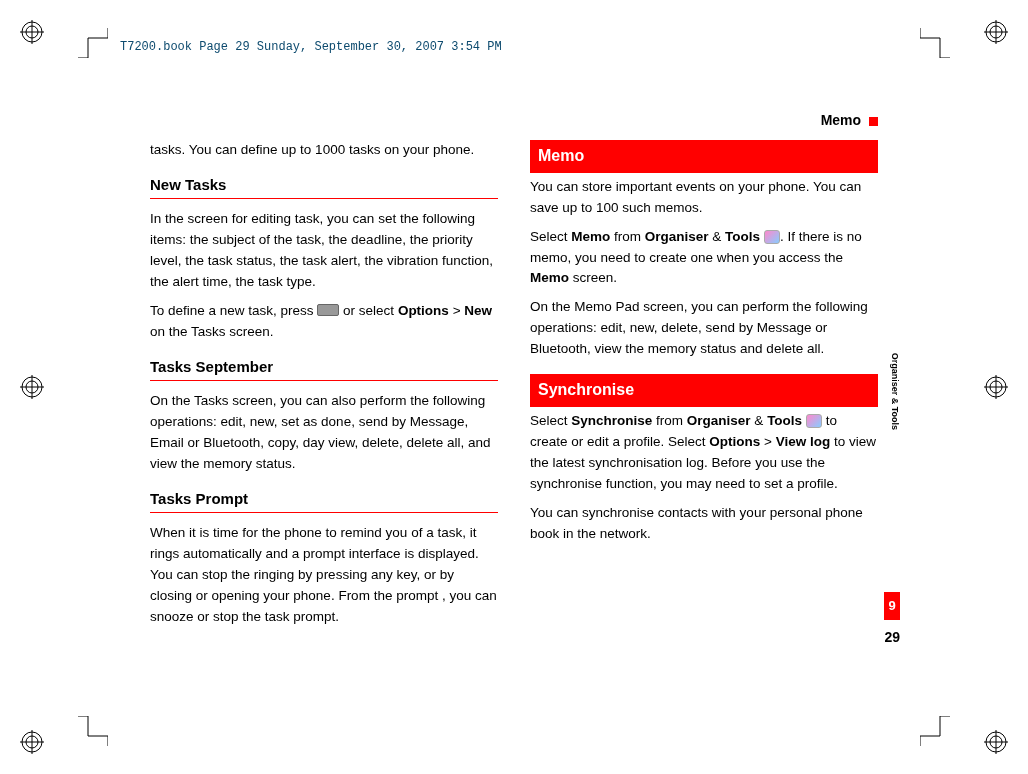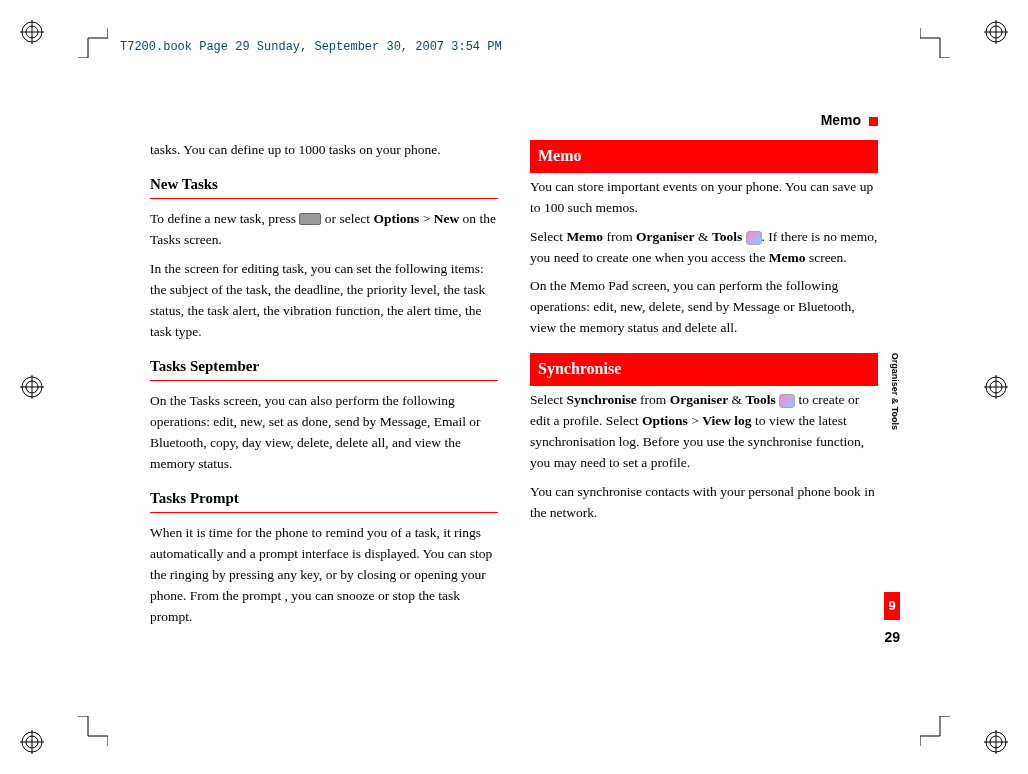--- a/index.html
+++ b/index.html
@@ -62,21 +62,20 @@
       top: 140px;
       left: 150px;
       right: 150px;
       display: flex;
       gap: 32px;
     }
     .col {
       flex: 1;
       font-size: 13.5px;
       line-height: 1.55;
-      font-family: Liberation Serif, serif;
     }
     .para { margin-bottom: 8px; }
     .h3 {
       font-weight: bold;
       font-size: 15px;
       margin-top: 12px;
       margin-bottom: 2px;
     }
     .hr {
       border: none;
@@ -205,24 +204,24 @@
   <span>Memo</span>
   <span class="page-header-square"></span>
 </div>
 
 <div class="content">
   <div class="col">
     <div class="para">tasks. You can define up to 1000 tasks on your phone.</div>
 
     <div class="h3">New Tasks</div>
     <hr class="hr">
+    <div class="para">In the screen for editing task, you can set the following items: the subject of the task, the deadline, the priority level, the task status, the task alert, the vibration function, the alert time, the task type.</div>
     <div class="para">
       <span>To define a new task, press </span><span class="key-icon"></span><span> or select </span><b>Options</b><span> &gt; </span><b>New</b><span> on the Tasks screen.</span>
     </div>
-    <div class="para">In the screen for editing task, you can set the following items: the subject of the task, the deadline, the priority level, the task status, the task alert, the vibration function, the alert time, the task type.</div>
 
     <div class="h3">Tasks  September</div>
     <hr class="hr">
     <div class="para">On the Tasks screen, you can also perform the following operations: edit, new, set as done, send by Message, Email or Bluetooth, copy, day view, delete, delete all, and view the memory status.</div>
 
     <div class="h3">Tasks Prompt</div>
     <hr class="hr">
     <div class="para">When it is time for the phone to remind you of a task, it rings automatically and a prompt interface is displayed. You can stop the ringing by pressing any key, or by closing or opening your phone. From the prompt , you can snooze or stop the task prompt.</div>
   </div>
 

